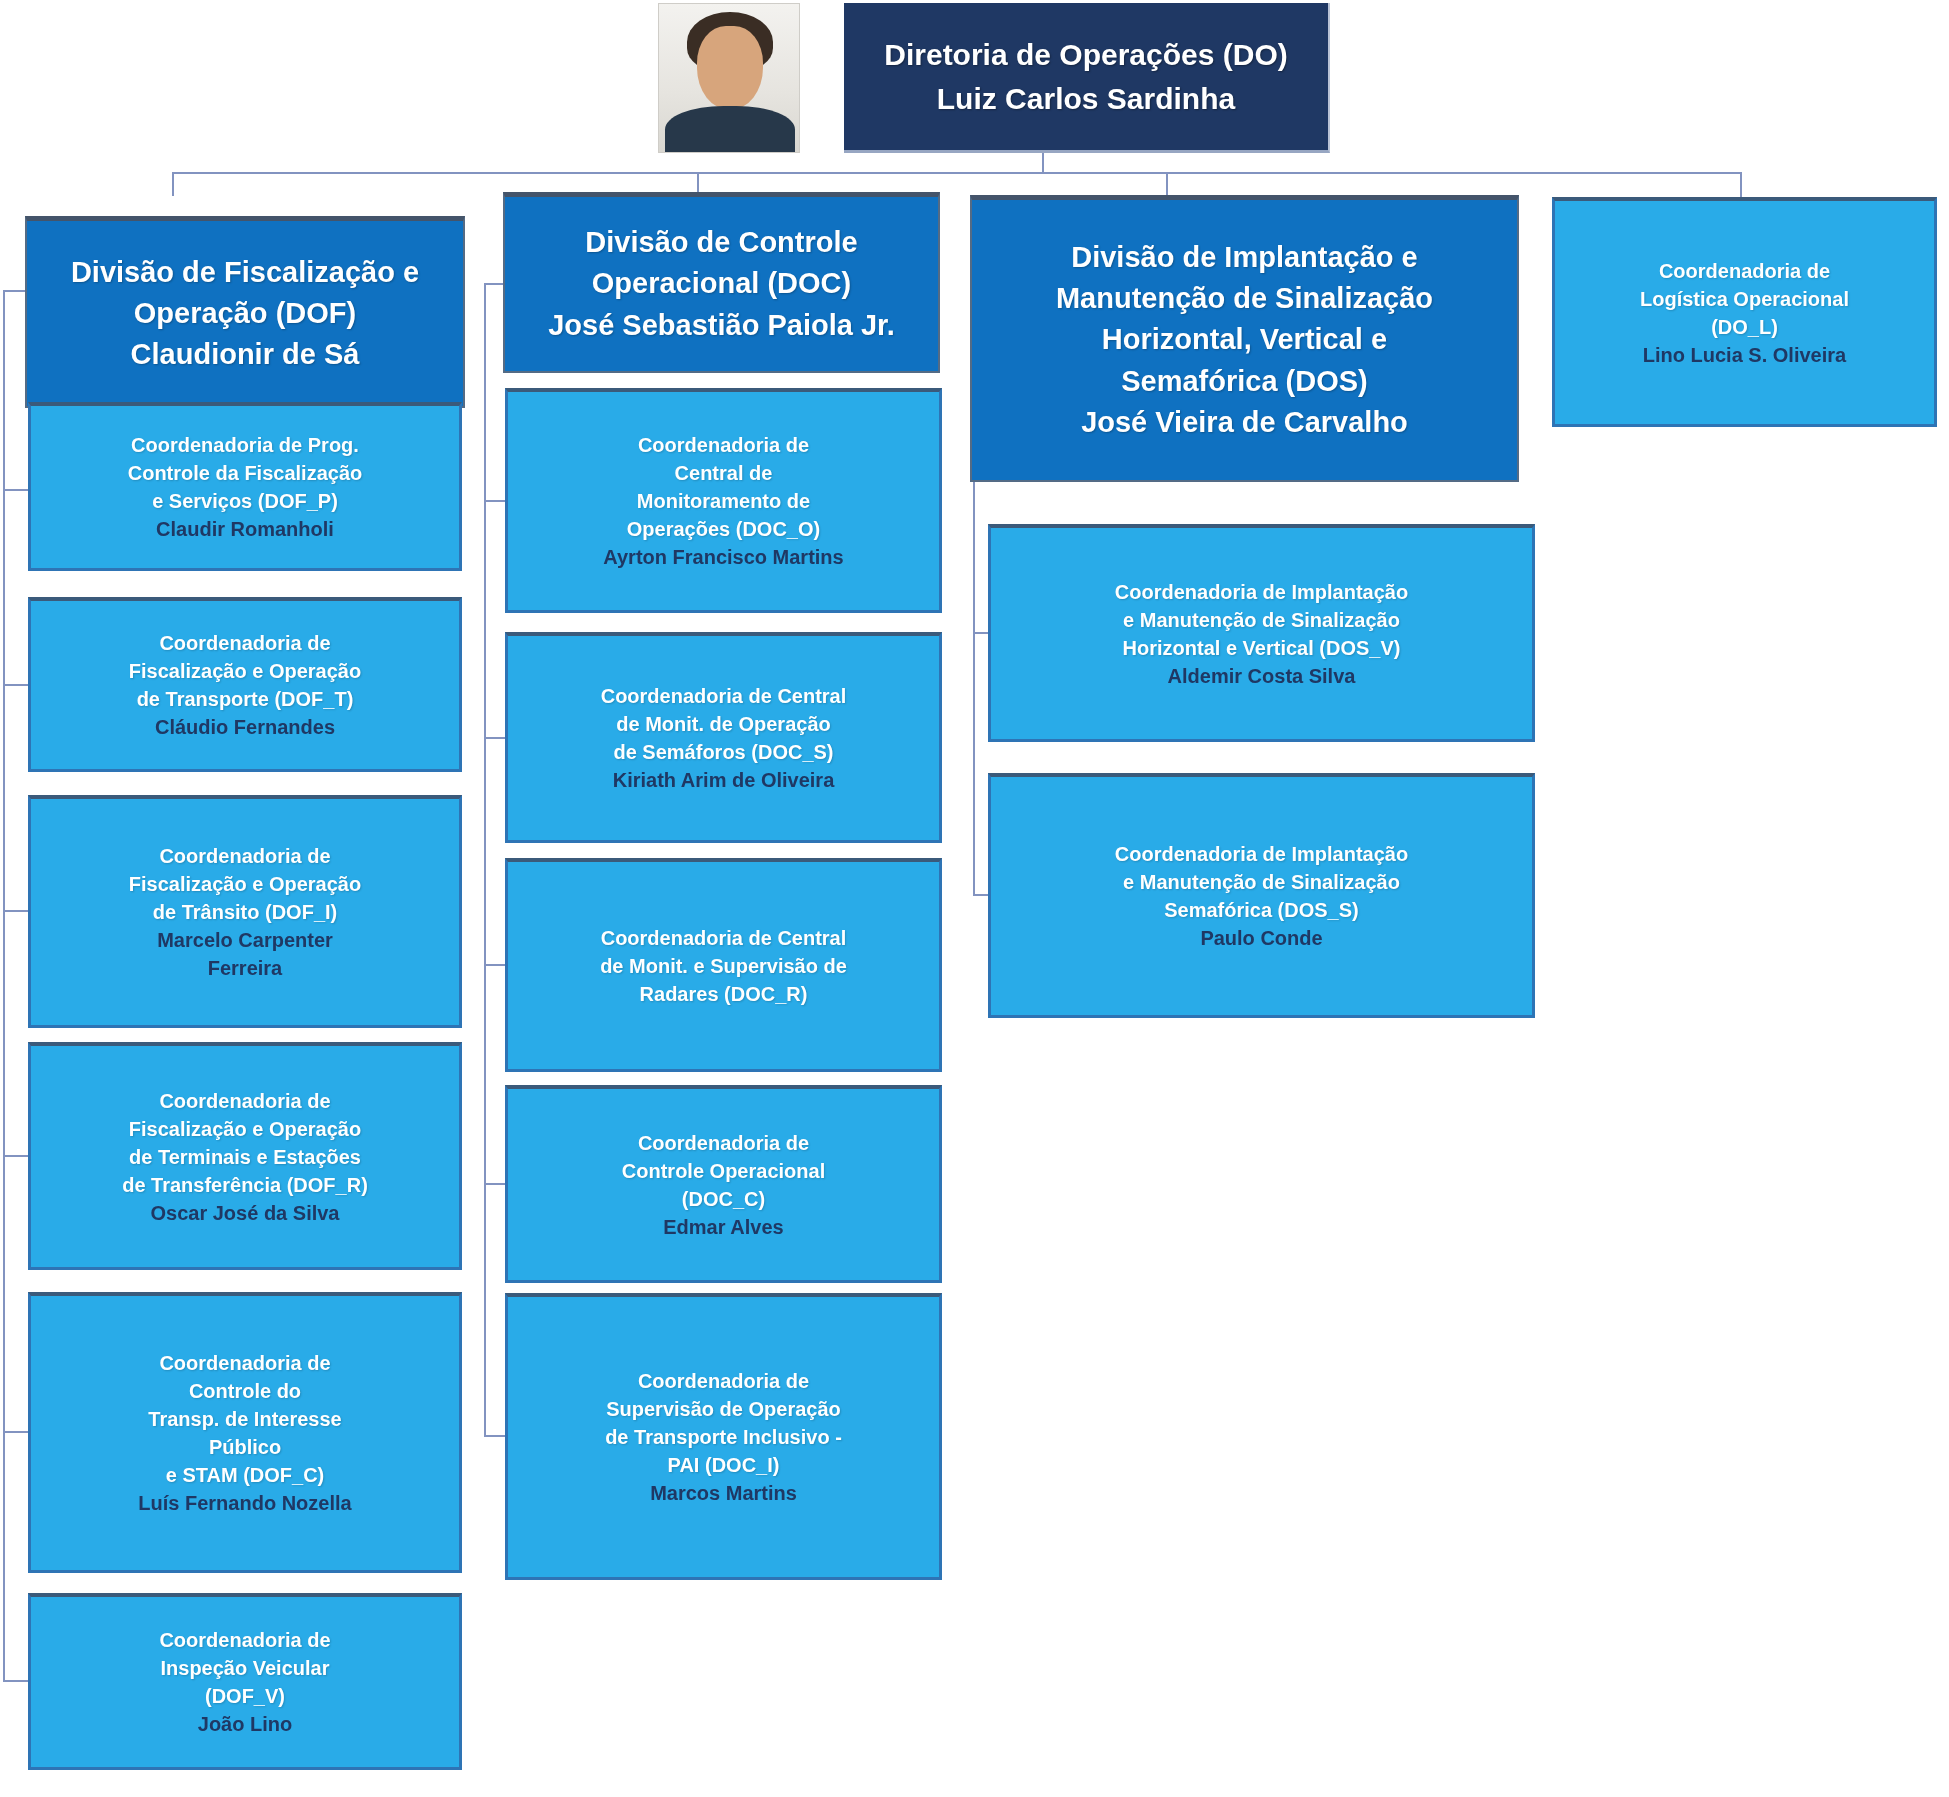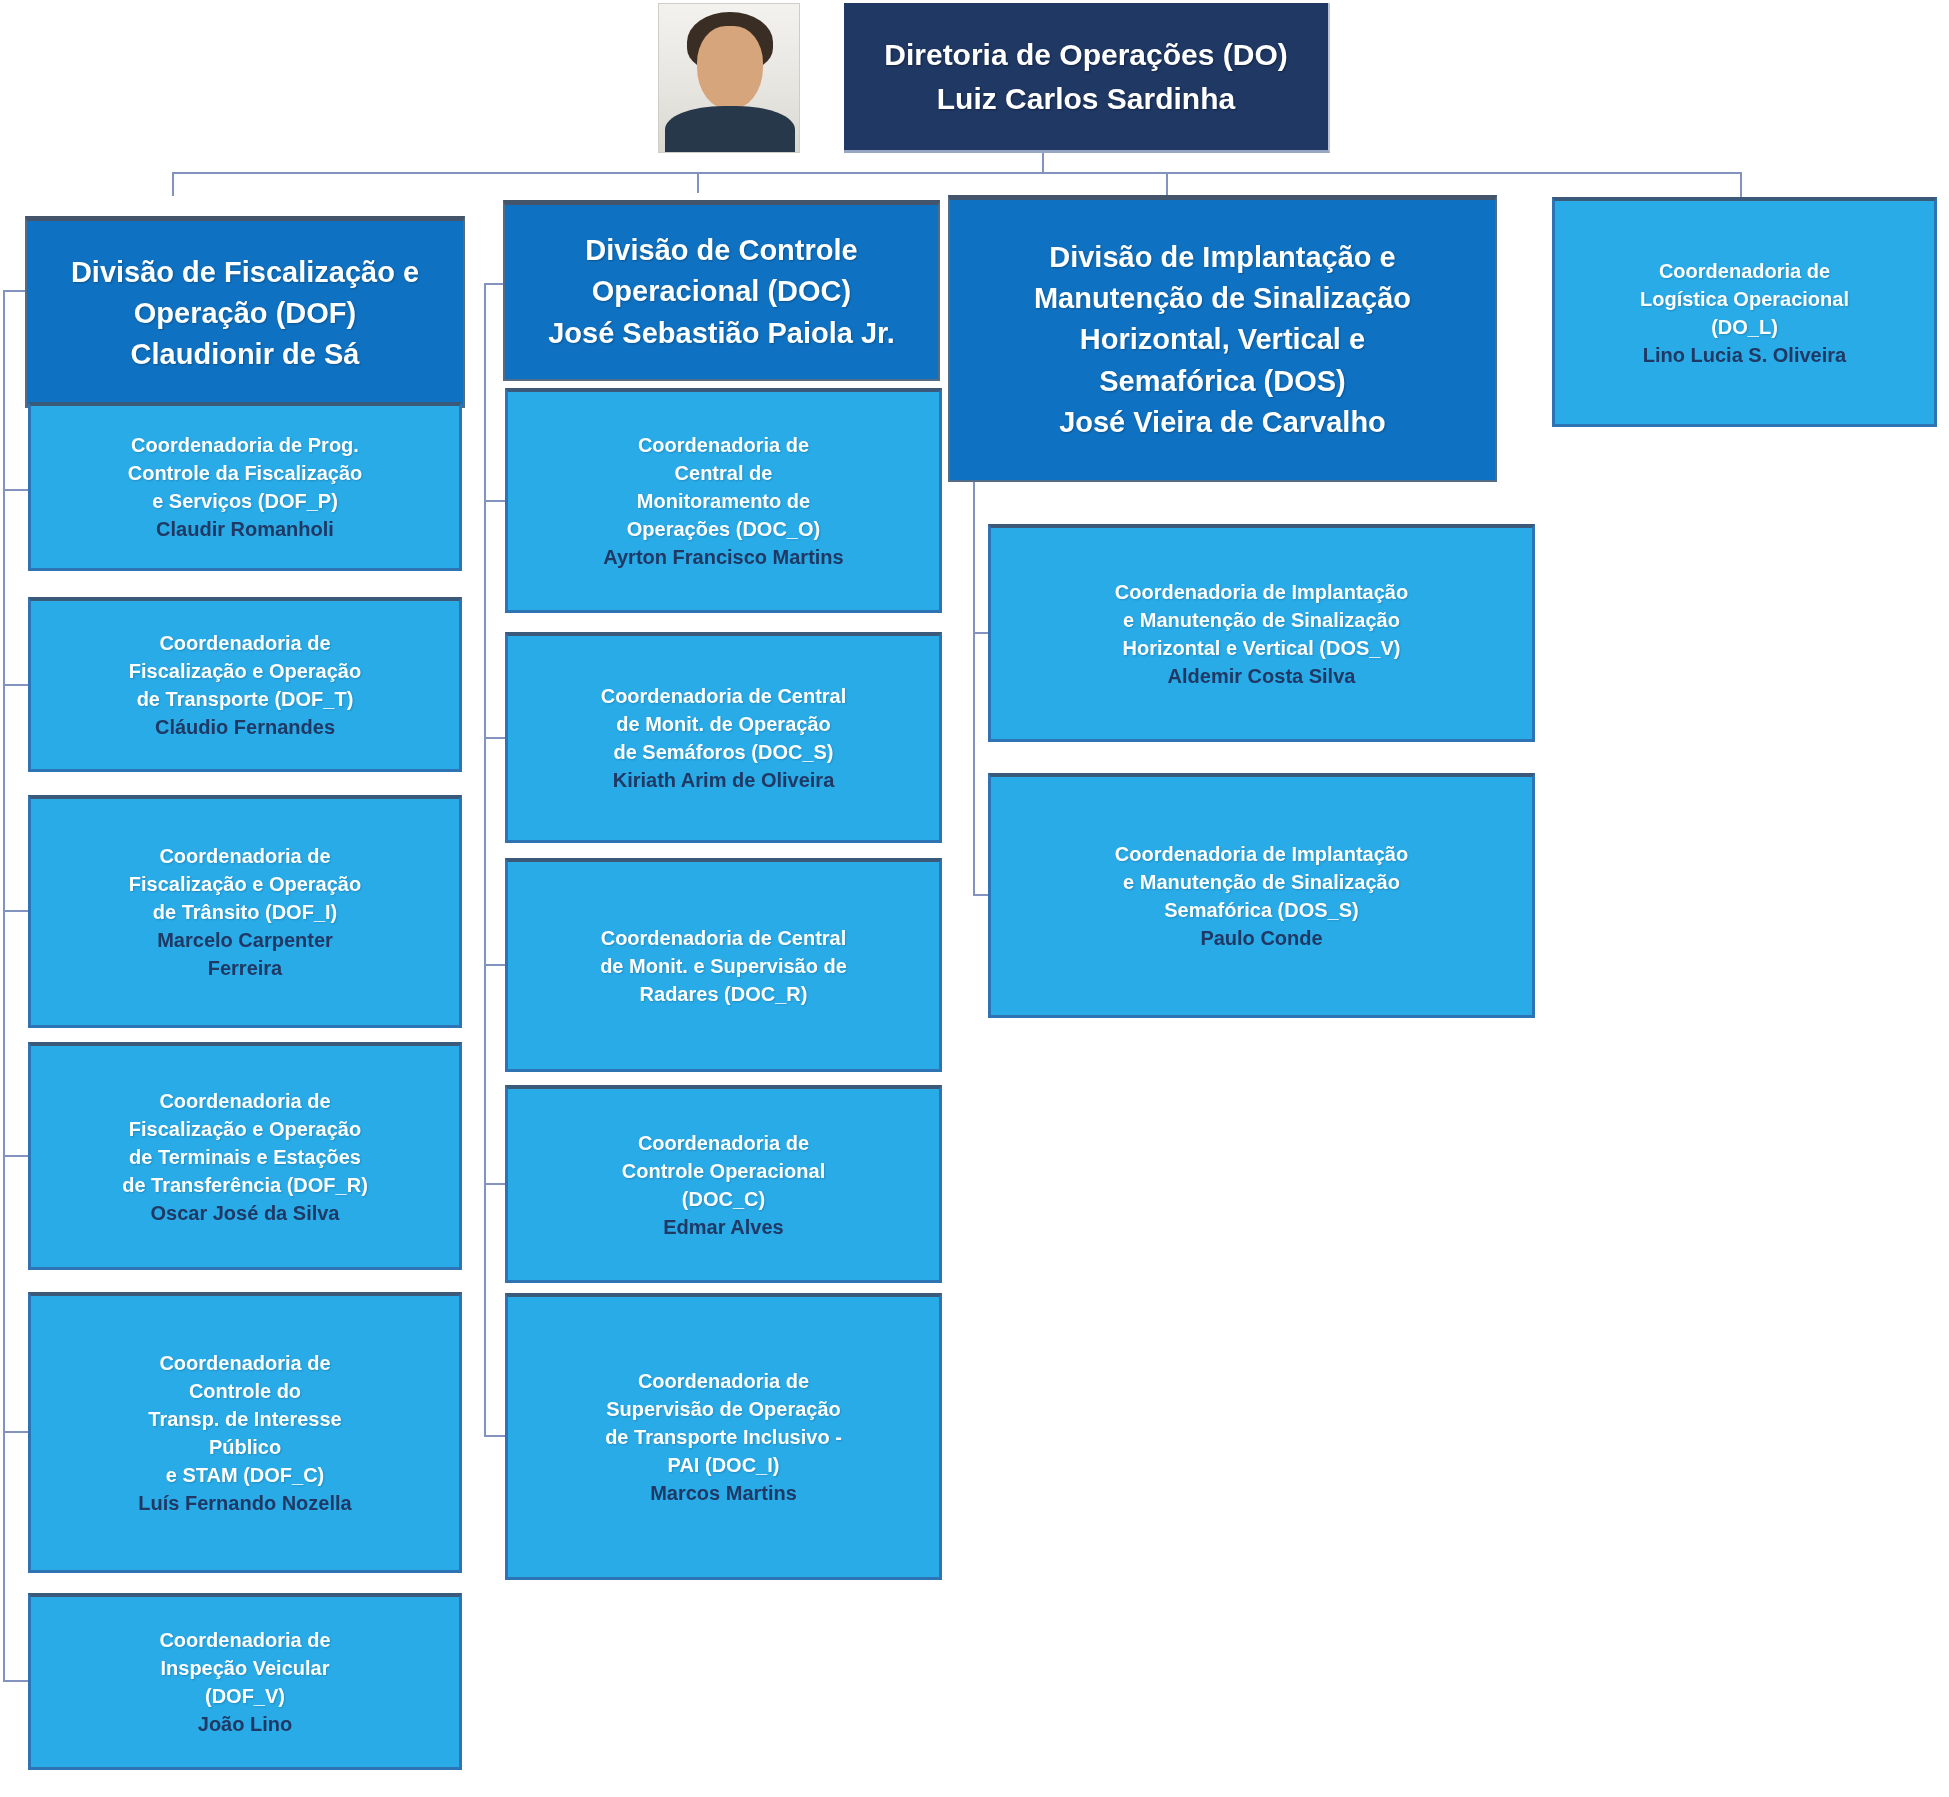--- a/index.html
+++ b/index.html
@@ -161,21 +161,21 @@
 e STAM (DOF_C)</div>
   <div class="name">Luís Fernando Nozella</div>
 </div>
 <div class="box child-box" style="left:28px;top:1593px;width:434px;height:177px;">
   <div class="title">Coordenadoria de
 Inspeção Veicular
 (DOF_V)</div>
   <div class="name">João Lino</div>
 </div>
 
-<div class="box header-box" style="left:503px;top:192px;width:437px;height:181px;margin-top:8px;">
+<div class="box header-box" style="left:503px;top:192px;width:437px;height:181px;">
   <div class="title">Divisão de Controle
 Operacional (DOC)</div>
   <div class="name">José Sebastião Paiola Jr.</div>
 </div>
 <div class="box child-box" style="left:505px;top:388px;width:437px;height:225px;">
   <div class="title">Coordenadoria de
 Central de
 Monitoramento de
 Operações (DOC_O)</div>
   <div class="name">Ayrton Francisco Martins</div>
@@ -198,21 +198,21 @@
   <div class="name">Edmar Alves</div>
 </div>
 <div class="box child-box" style="left:505px;top:1293px;width:437px;height:287px;">
   <div class="title">Coordenadoria de
 Supervisão de Operação
 de Transporte Inclusivo -
 PAI (DOC_I)</div>
   <div class="name">Marcos Martins</div>
 </div>
 
-<div class="box header-box" style="left:948px;top:195px;width:549px;height:287px;">
+<div class="box header-box" style="left:970px;top:195px;width:549px;height:287px;">
   <div class="title">Divisão de Implantação e
 Manutenção de Sinalização
 Horizontal, Vertical e
 Semafórica (DOS)</div>
   <div class="name">José Vieira de Carvalho</div>
 </div>
 <div class="box child-box" style="left:988px;top:524px;width:547px;height:218px;">
   <div class="title">Coordenadoria de Implantação
 e Manutenção de Sinalização
 Horizontal e Vertical (DOS_V)</div>

